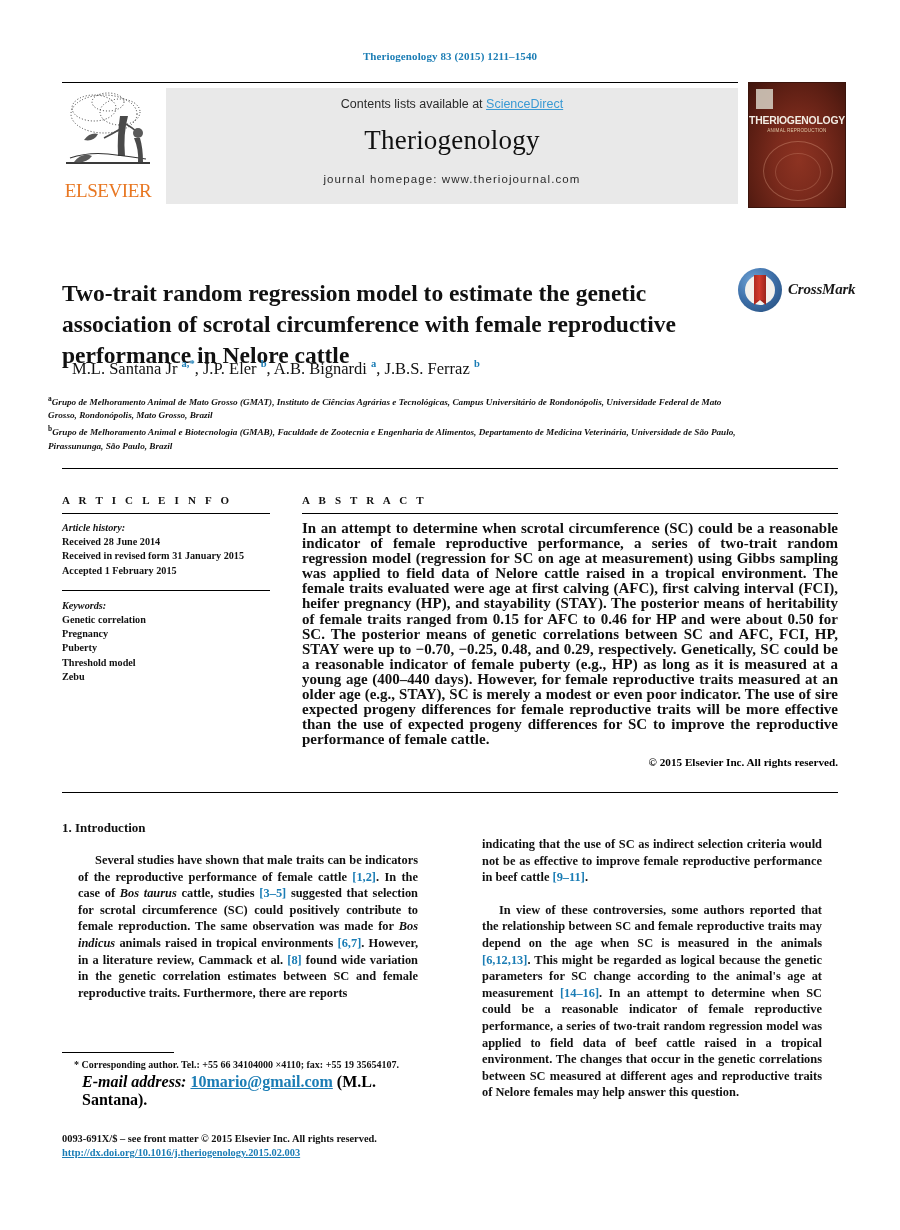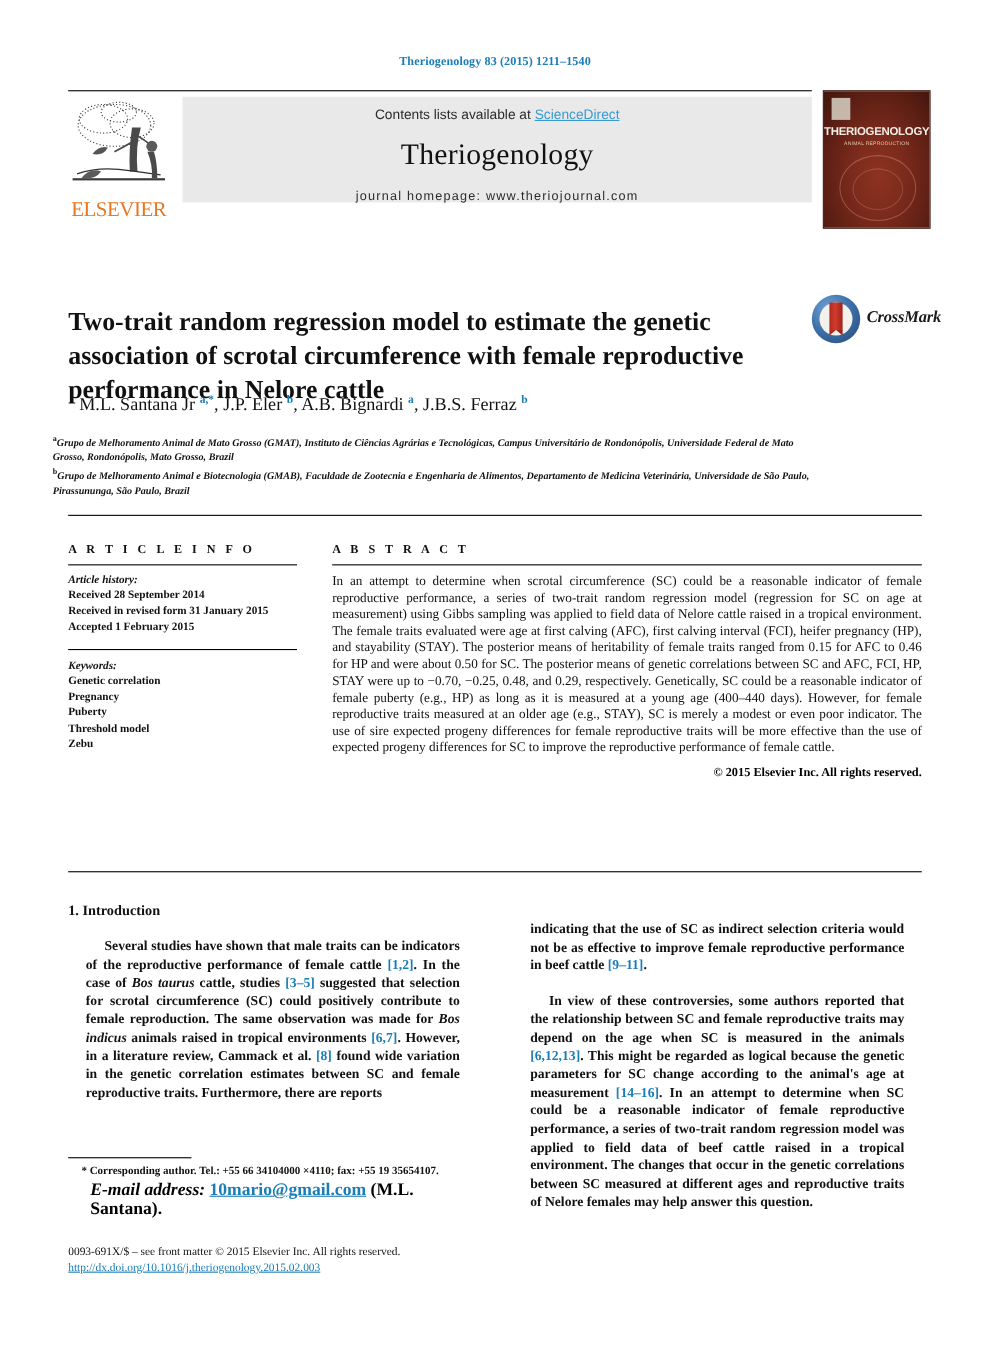--- a/index.html
+++ b/index.html
@@ -65,21 +65,21 @@
     font-family: "Liberation Serif", serif;
     font-size: 19px;
     letter-spacing: -0.4px;
     color: #e87722;
     font-weight: 400;
   }
   .journal-box {
     position: absolute;
     left: 104px; top: 4px;
     width: 572px;
-    height: 96px;
+    height: 116px;
     background: #e9e9e9;
     text-align: center;
   }
   .contents-line {
     margin-top: 9px;
     font-family: "Liberation Sans", sans-serif;
     font-size: 12.5px;
     color: #2b2b2b;
   }
   .sd-link { color: #3a9ad4; }
@@ -256,24 +256,24 @@
     font-weight: bold;
     color: #111;
   }
   .ital { font-style: italic; }
   .gap-rule {
     border-top: 1px solid #000;
     margin-top: 12px;
     margin-bottom: 8px;
   }
   .abs-body {
-    font-size: 12px;
+    font-size: 15px;
     line-height: 15.1px;
     text-align: justify;
-    font-weight: normal;
+    font-weight: bold;
     color: #111;
   }
   .copyright {
     margin-top: 9px;
     text-align: right;
     font-size: 11.2px;
     font-weight: bold;
   }
   .rule-abs-bottom {
     position: absolute;
@@ -336,21 +336,21 @@
     padding-left: 20px;
     font-size: 16px;
     font-weight: bold;
   }
   .mail-link { color: #1b7db5; }
   .issn-block {
     position: absolute;
     left: 62px; top: 1132px;
     width: 420px;
     font-size: 10.4px;
-    font-weight: normal;
+    font-weight: bold;
     line-height: 14px;
     color: #111;
   }
   .doi-link { color: #1b7db5; }
 </style>
 </head>
 <body>
 
 <div class="page">
 
@@ -413,21 +413,21 @@
     <div><span class="mk">b</span><span>Grupo de Melhoramento Animal e Biotecnologia (GMAB), Faculdade de Zootecnia e Engenharia de Alimentos, Departamento de Medicina Veterinária, Universidade de São Paulo, Pirassununga, São Paulo, Brazil</span></div>
   </div>
 
   <div class="rule-midline"></div>
 
   <div class="info-col">
     <div class="sec-head">A R T I C L E  I N F O</div>
     <div class="thin-rule"></div>
     <div class="info-body">
       <div class="ital">Article history:</div>
-      <div>Received 28 September 2014</div>
+      <div>Received 28 June 2014</div>
       <div>Received in revised form 31 January 2015</div>
       <div>Accepted 1 February 2015</div>
     </div>
     <div class="gap-rule"></div>
     <div class="info-body">
       <div class="ital">Keywords:</div>
       <div>Genetic correlation</div>
       <div>Pregnancy</div>
       <div>Puberty</div>
       <div>Threshold model</div>

